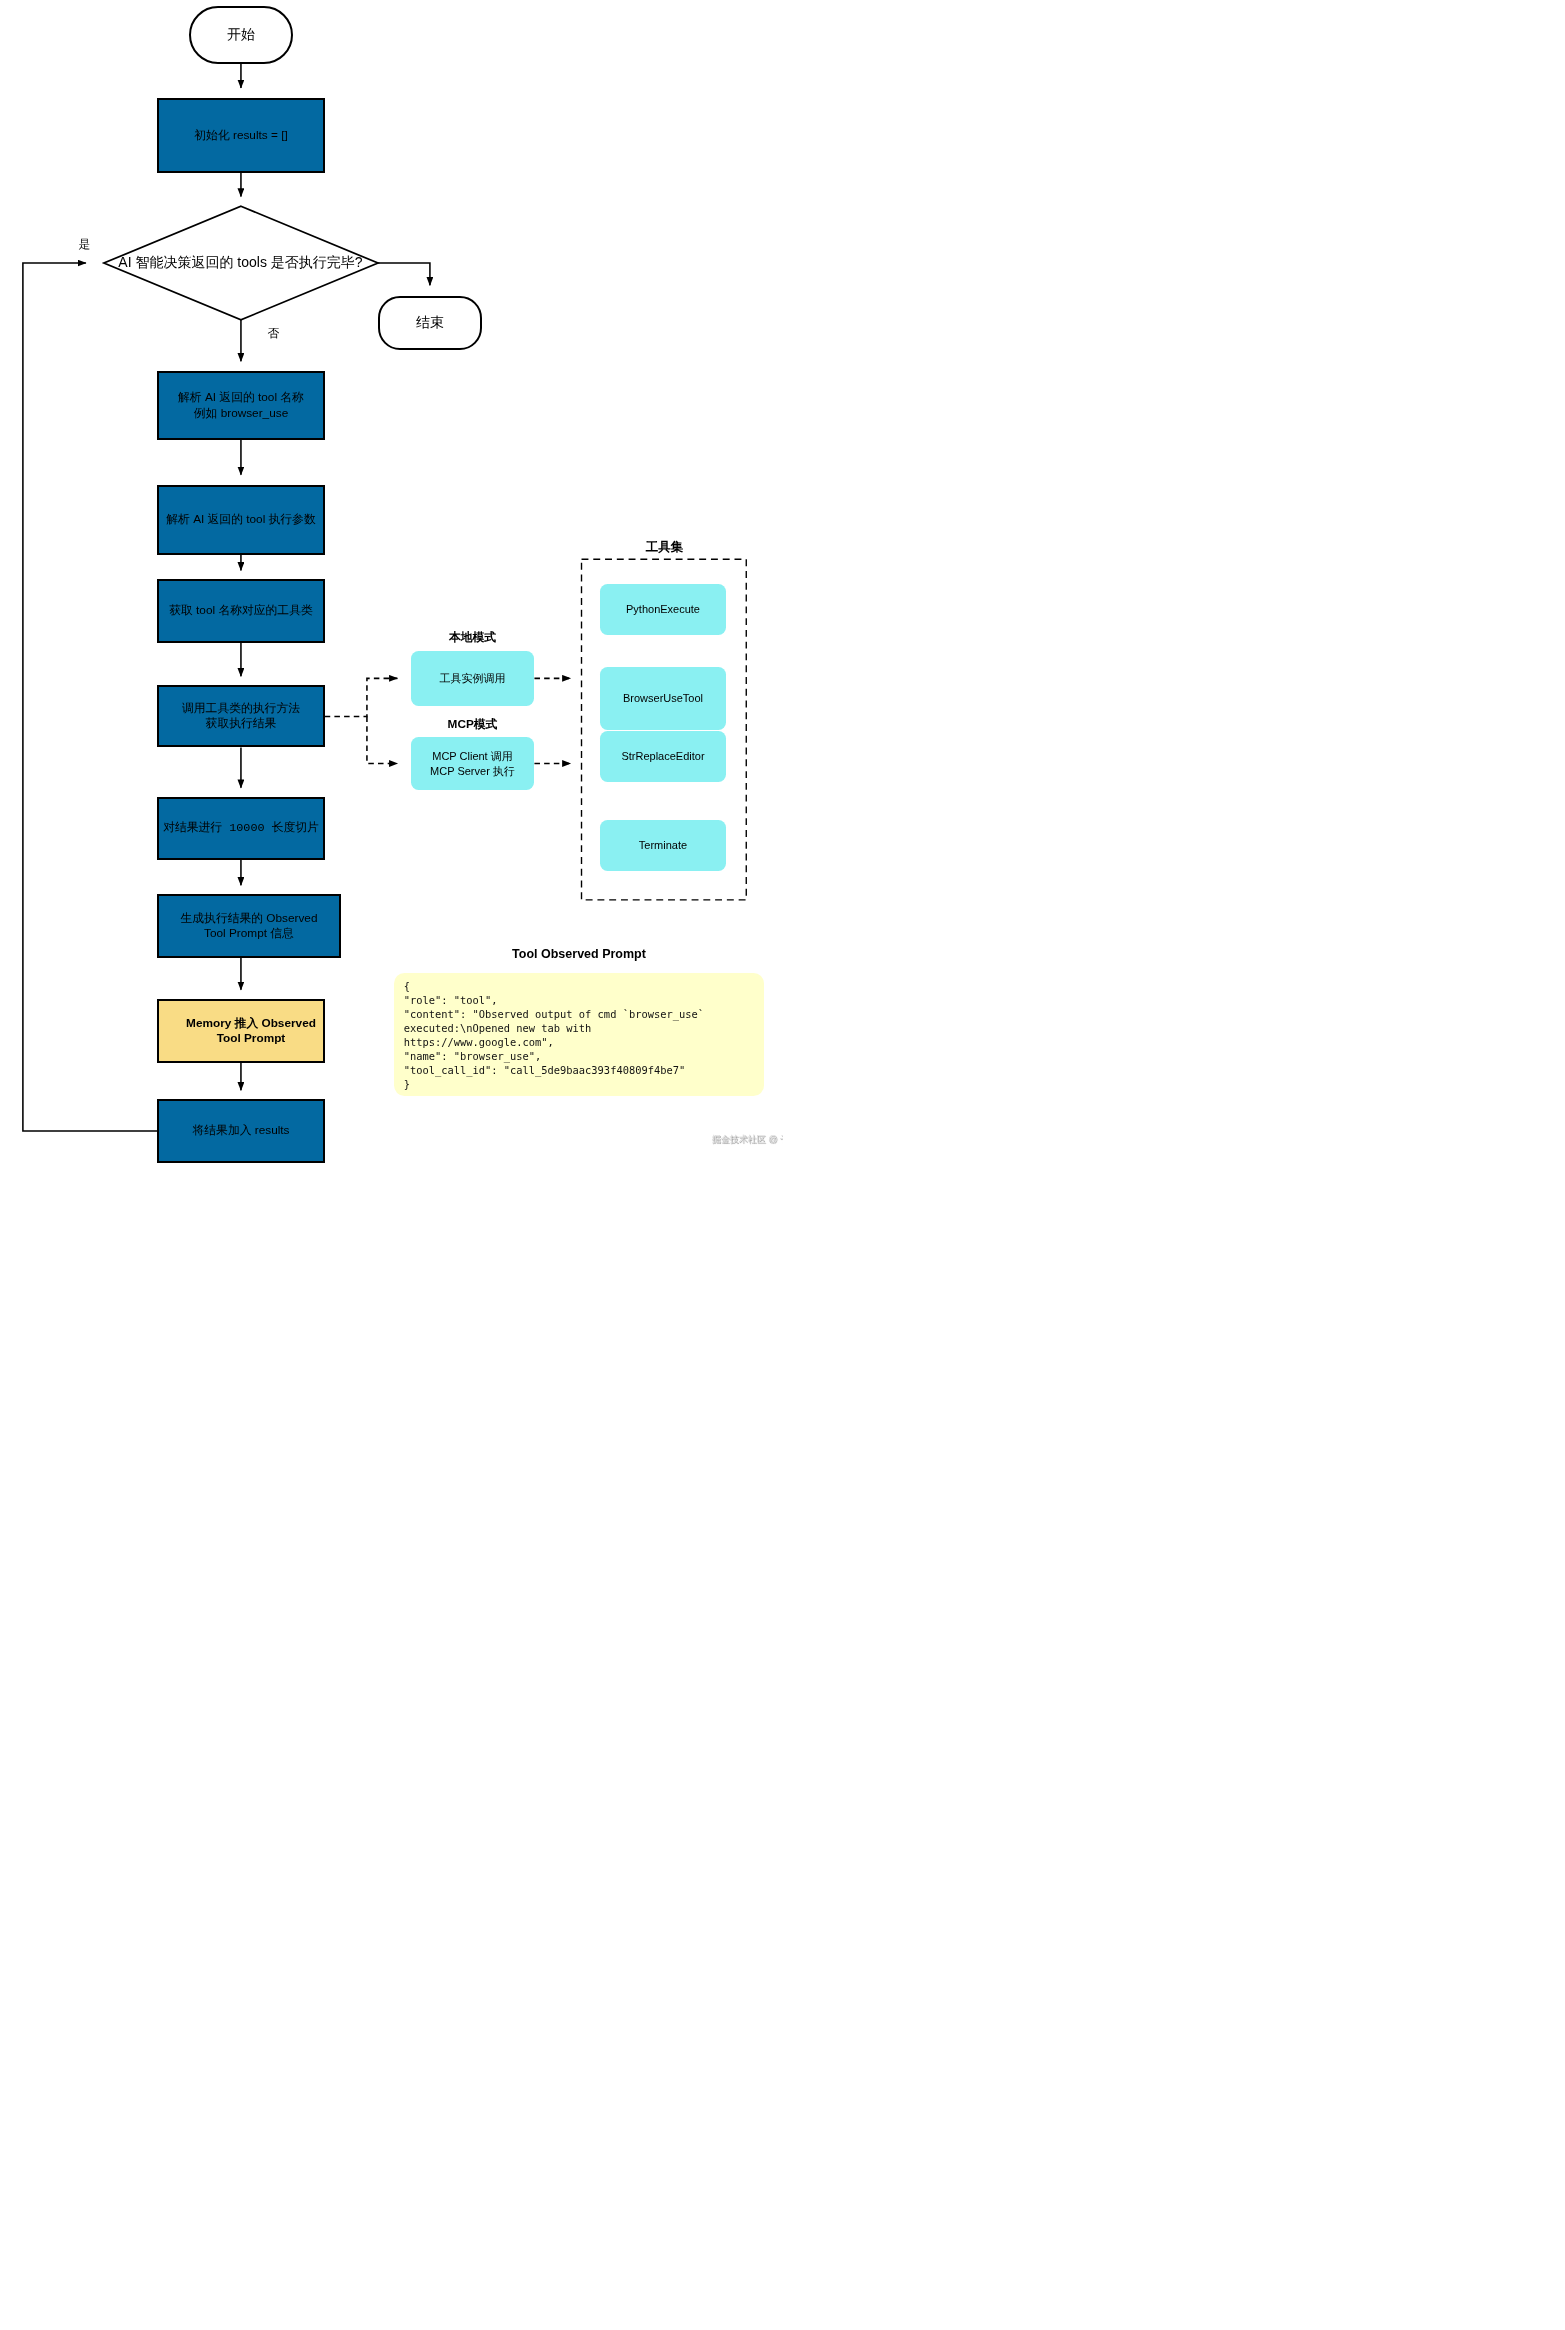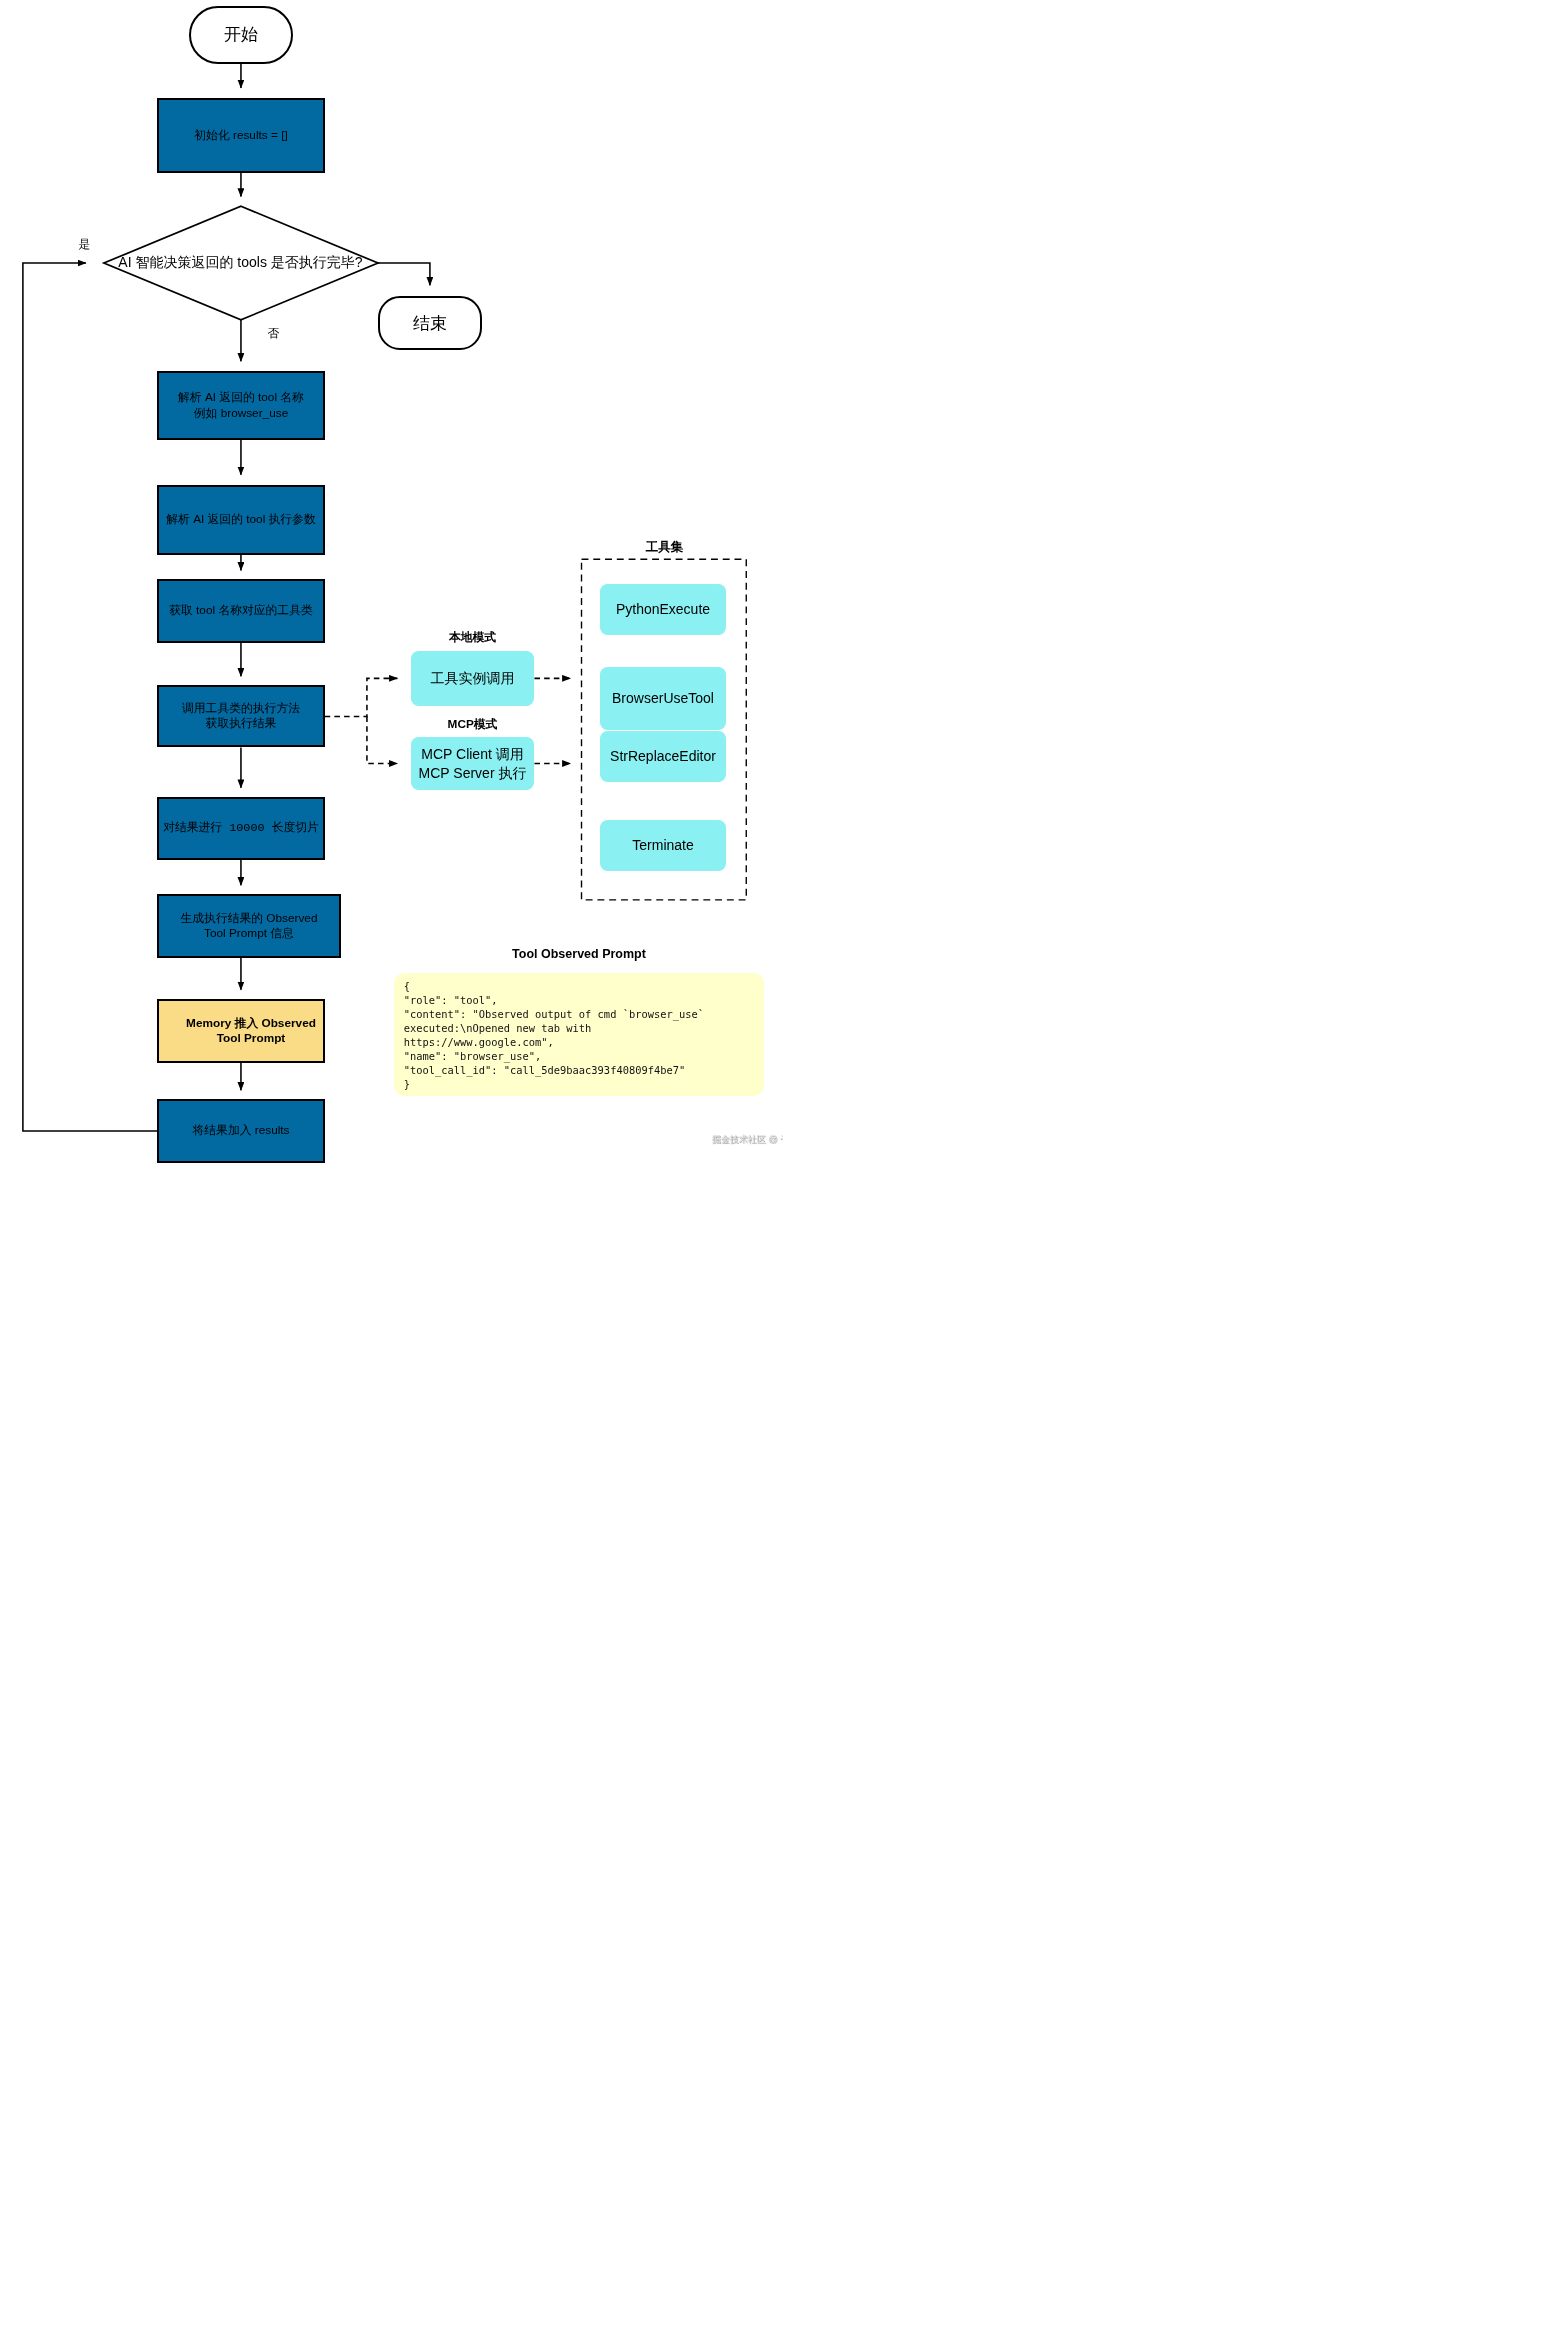--- a/index.html
+++ b/index.html
@@ -2,22 +2,22 @@
 <html style="font-size:11px"><head>
 <meta charset="utf-8">
 <style>
   html,body{margin:0;padding:0;background:#ffffff;}
   body{font-family:"Liberation Sans", sans-serif;}
   #canvas{position:relative;width:783px;height:1165px;background:#fff;overflow:hidden;}
   #edges{position:absolute;left:0;top:0;z-index:1;}
   .node{position:absolute;z-index:2;display:flex;align-items:center;justify-content:center;
         text-align:center;color:#000;white-space:pre-line;box-sizing:border-box;}
   .proc{border:2.1px solid #000;background:#0369a1;font-size:11.8px;line-height:1.3;}
-  .terminal{border:2.1px solid #000;background:#fff;font-size:17px;}
-  .cyan{background:#8AF0F2;border-radius:7.6px;font-size:14px;line-height:1.35;}
+  .terminal{border:2.1px solid #000;background:#fff;font-size:14px;}
+  .cyan{background:#8AF0F2;border-radius:7.6px;font-size:11px;line-height:1.35;}
   .orange{border:2.1px solid #000;background:#F9DC85;font-weight:bold;font-size:11.8px;line-height:1.3;}
   .lbl{position:absolute;z-index:3;font-size:11.8px;color:#000;text-align:center;}
   .lbl.bold{font-weight:bold;}
   .dtext{position:absolute;z-index:3;font-size:14px;color:#000;text-align:center;}
   #code-box{position:absolute;z-index:2;background:#FFFFCB;border-radius:10.4px;box-sizing:border-box;
             padding:6.2px 9.7px;}
   #code-box pre{margin:0;font-family:"DejaVu Sans Mono","Liberation Mono",monospace;
             font-size:10.4px;line-height:14px;color:#111;white-space:pre;}
   #prompt-title{position:absolute;z-index:2;font-weight:bold;font-size:12.5px;text-align:center;color:#000;}
   #watermark{position:absolute;z-index:4;font-size:9px;color:#d6d6d6;

